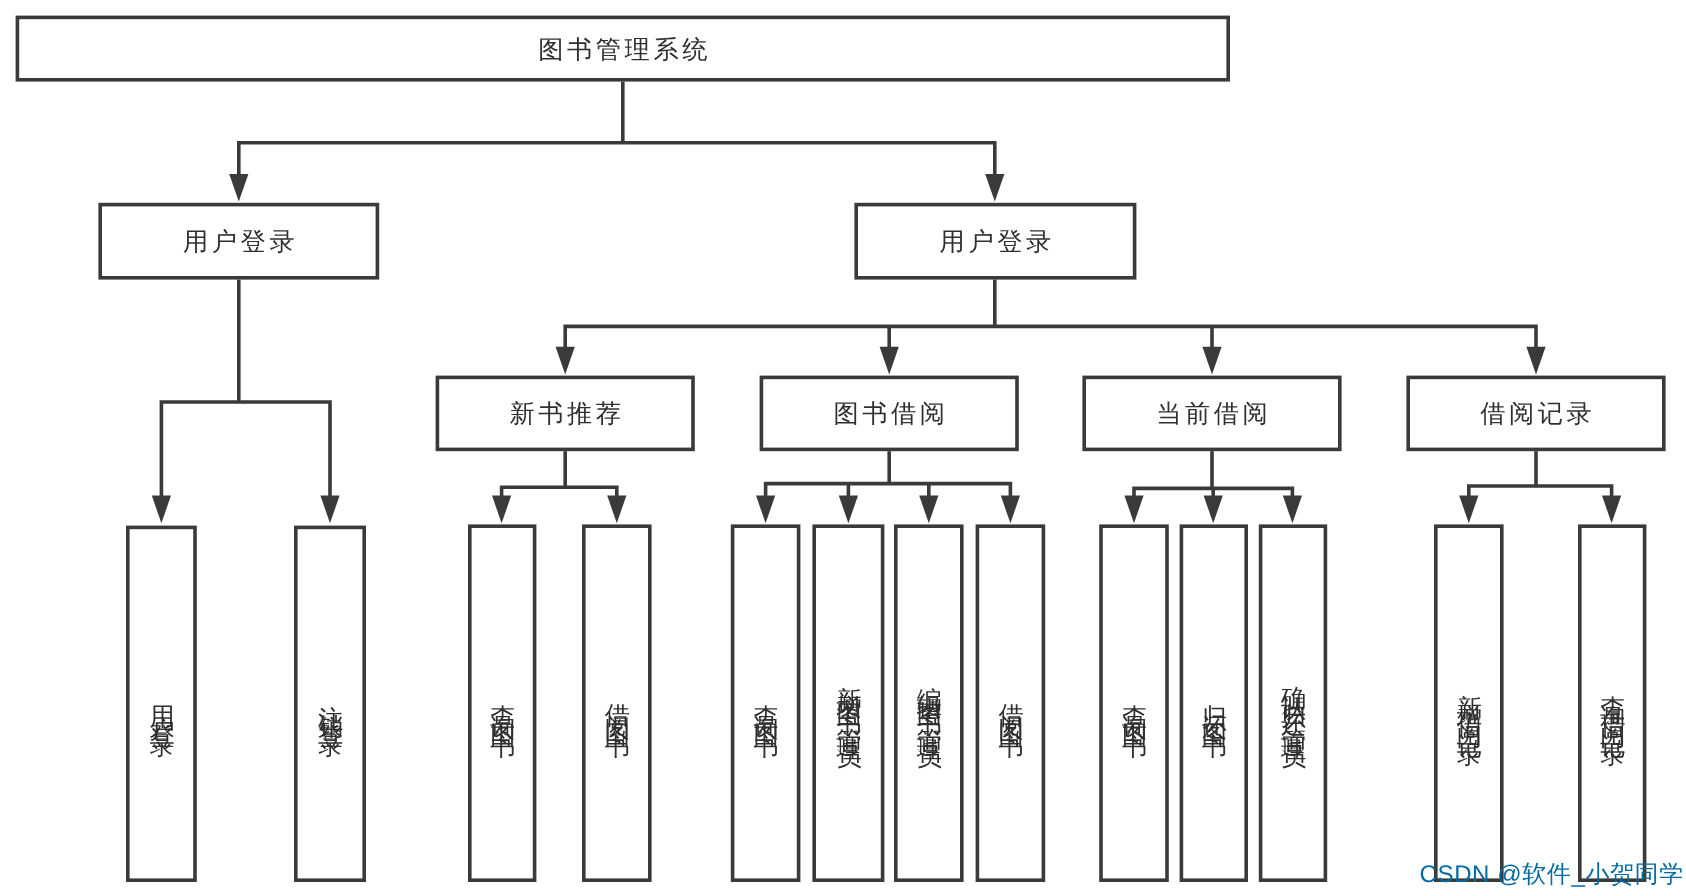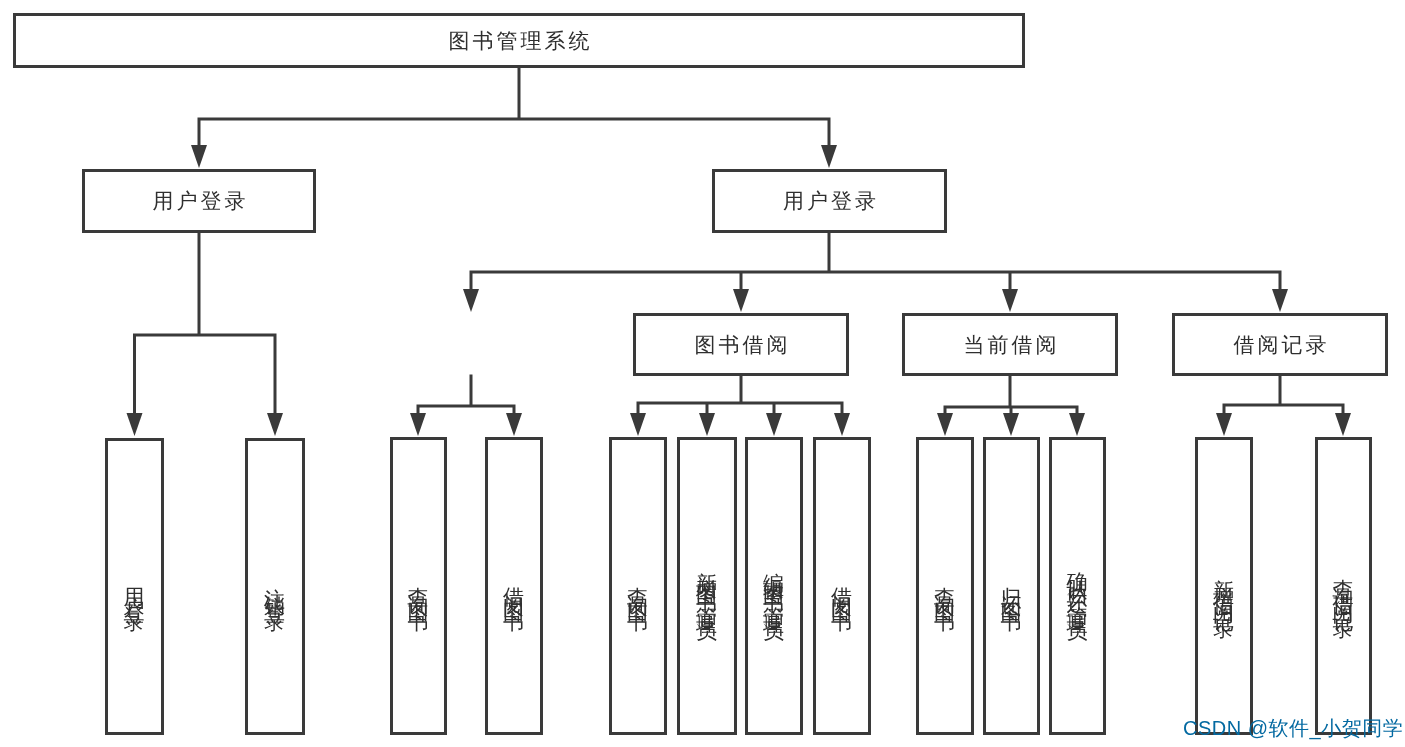--- a/index.html
+++ b/index.html
@@ -92,20 +92,23 @@
     <span class="hlabel">图书管理系统</span>
   </div>
 
   <div class="node" style="left:82px;top:169px;width:234px;height:64px">
     <span class="hlabel">用户登录</span>
   </div>
   <div class="node" style="left:712px;top:169px;width:235px;height:64px">
     <span class="hlabel">用户登录</span>
   </div>
 
+  <div class="node" style="left:363px;top:313px;width:216px;height:63px">
+    <span class="hlabel">新书推荐</span>
+  </div>
   <div class="node" style="left:902px;top:313px;width:216px;height:63px">
     <span class="hlabel">当前借阅</span>
   </div>
   <div class="node" style="left:633px;top:313px;width:216px;height:63px">
     <span class="hlabel">图书借阅</span>
   </div>
   <div class="node" style="left:1172px;top:313px;width:216px;height:63px">
     <span class="hlabel">借阅记录</span>
   </div>
 

